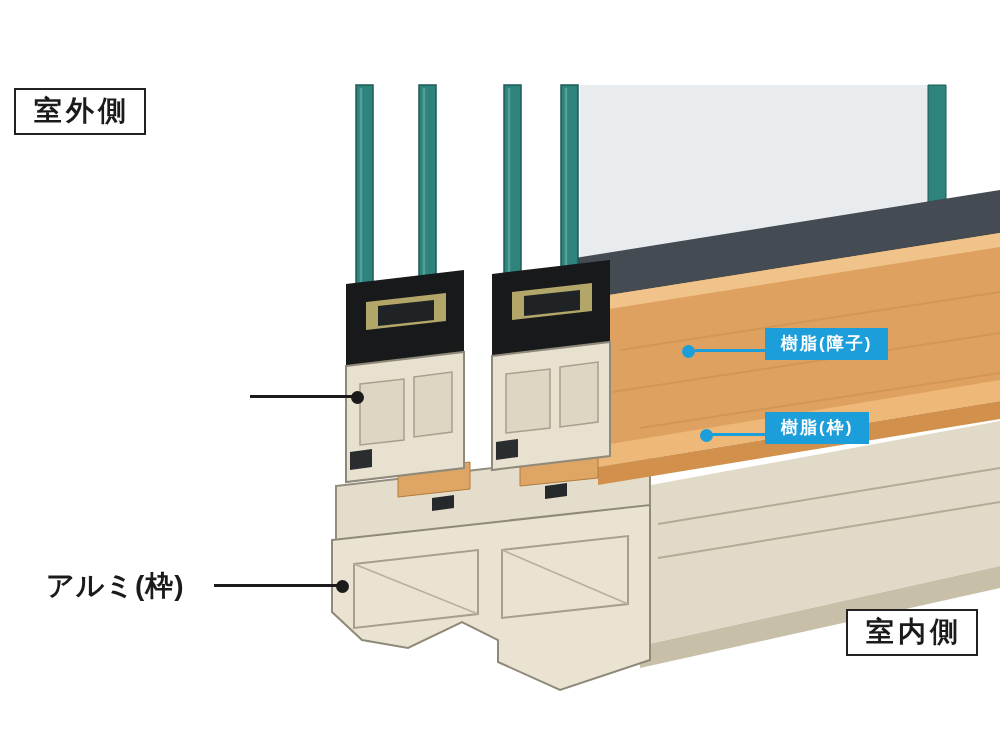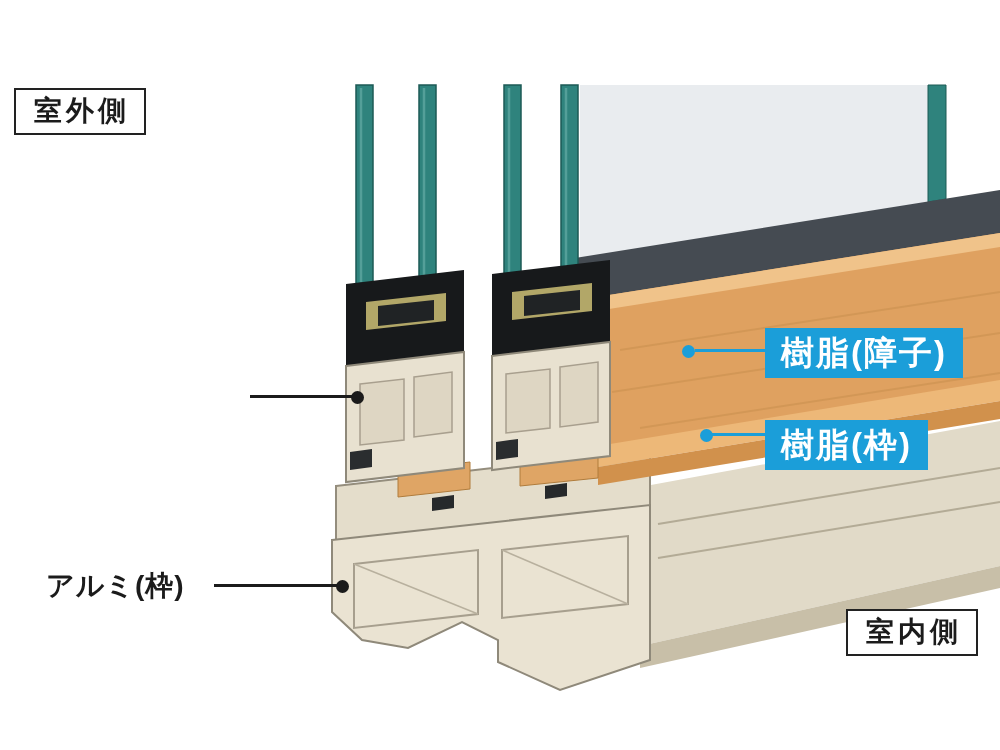--- a/index.html
+++ b/index.html
@@ -33,28 +33,28 @@
     letter-spacing:1px;
     white-space:nowrap;
   }
   .lbl-alu-shoji{left:46px;top:379px;}
   .lbl-alu-waku{left:46px;top:567px;}
 
   .blue-tag{
     position:absolute;
     background:#1b9ed9;
     color:#ffffff;
-    font-size:33px;font-weight:bold;
+    font-size:17px;font-weight:bold;
     letter-spacing:2px;
     padding:6px 16px;
     line-height:1.15;
     white-space:nowrap;
   }
   .tag-resin-shoji{left:765px;top:328px;}
-  .tag-resin-waku{left:765px;top:412px;margin-top:8px;}
+  .tag-resin-waku{left:765px;top:412px;}
 
   .leader{
     position:absolute;height:3px;background:#1b1b1b;
   }
   .leader.blue{background:#1b9ed9;}
   .ld-alu-shoji{left:250px;top:395px;width:102px;}
   .ld-alu-waku{left:214px;top:584px;width:124px;}
   .ld-resin-shoji{left:695px;top:349px;width:70px;}
   .ld-resin-waku{left:712px;top:433px;width:53px;}
 

